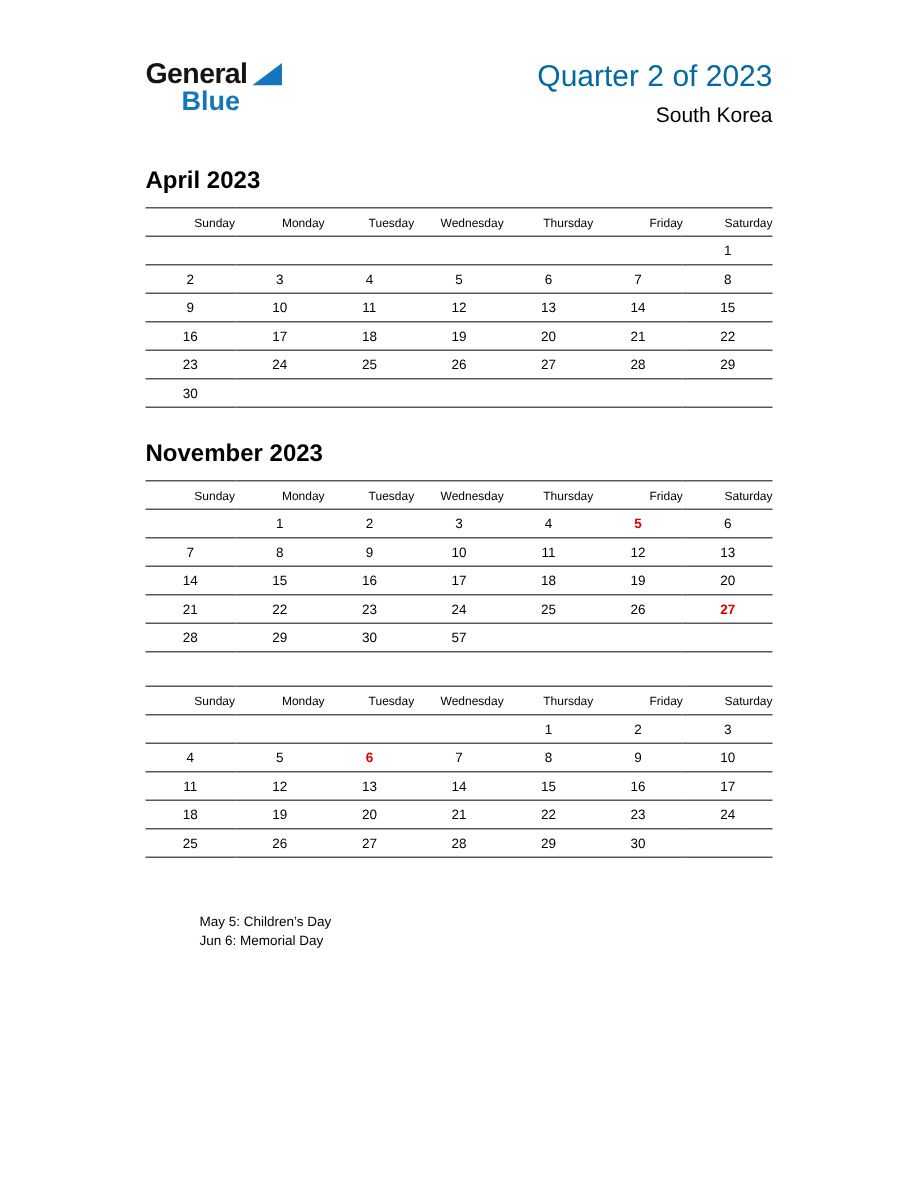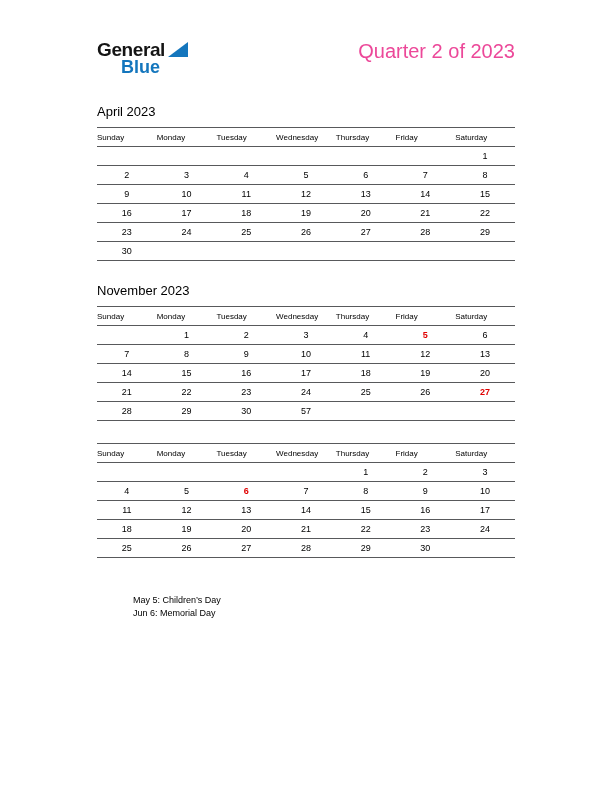--- a/index.html
+++ b/index.html
@@ -10,30 +10,30 @@
     font-family:"Liberation Sans","DejaVu Sans",sans-serif;
     padding:40px 97px 0 97px; position:relative;
   }
   .top { display:flex; justify-content:space-between; align-items:flex-start;gap:20px; }
   .logo { line-height:1; }
   .logo-line1 { display:flex; align-items:flex-end; }
   .logo-general { font-size:19px; font-weight:700; color:#141414; letter-spacing:-0.4px; }
   .logo-tri { margin:0 0 2px 3px; }
   .logo-blue { font-size:18px; font-weight:700; color:var(--brand); margin:-1px 0 0 24px; }
   .titleblock { text-align:right; }
-  .title { font-size:20px; color:#ec4899; }
+  .title { font-size:20px; color:#0369a1; }
   .subtitle { font-size:14px; margin-top:5px; }
   .month { margin-top:22px; }
   .month-first { margin-top:28px; }
-  .month-title { font-size:13px; font-weight:400; margin:0 0 8px 0; }
+  .month-title { font-size:16px; font-weight:700; margin:0 0 8px 0; }
   table.cal { width:100%; border-collapse:collapse; table-layout:fixed; }
   .cal th {
     font-size:8px; font-weight:400; padding:5px 0 4px 0;
     border-top:1px solid var(--line); border-bottom:1px solid var(--line);
-    text-align:left;
+    text-align:right;
   }
   .cal td {
     font-size:9px; padding:4px 0; border-bottom:1px solid var(--line);
     text-align:center; height:18px;
   }
   .cal td.holiday { color:var(--holiday); font-weight:700; }
   .legend { margin-top:36px; font-size:9px; line-height:13px; }
   .legend div { margin:0;padding-left:36px; }
 </style>
 </head>
@@ -46,20 +46,21 @@
       <div class="logo-line1">
         <span class="logo-general">General</span>
         <svg class="logo-tri" width="20" height="15" viewBox="0 0 20 15">
           <polygon points="20,0 20,15 0,15" style="fill:var(--brand)"></polygon>
         </svg>
       </div>
       <div class="logo-blue">Blue</div>
     </div>
     <div class="titleblock">
       <div class="title">Quarter 2 of 2023</div>
+      <div class="subtitle">South Korea</div>
     </div>
   </div>
 
   <div class="month month-first">
     <div class="month-title">April 2023</div>
     <table class="cal">
       <thead>
         <tr>
           <th>Sunday</th>
           <th>Monday</th>

